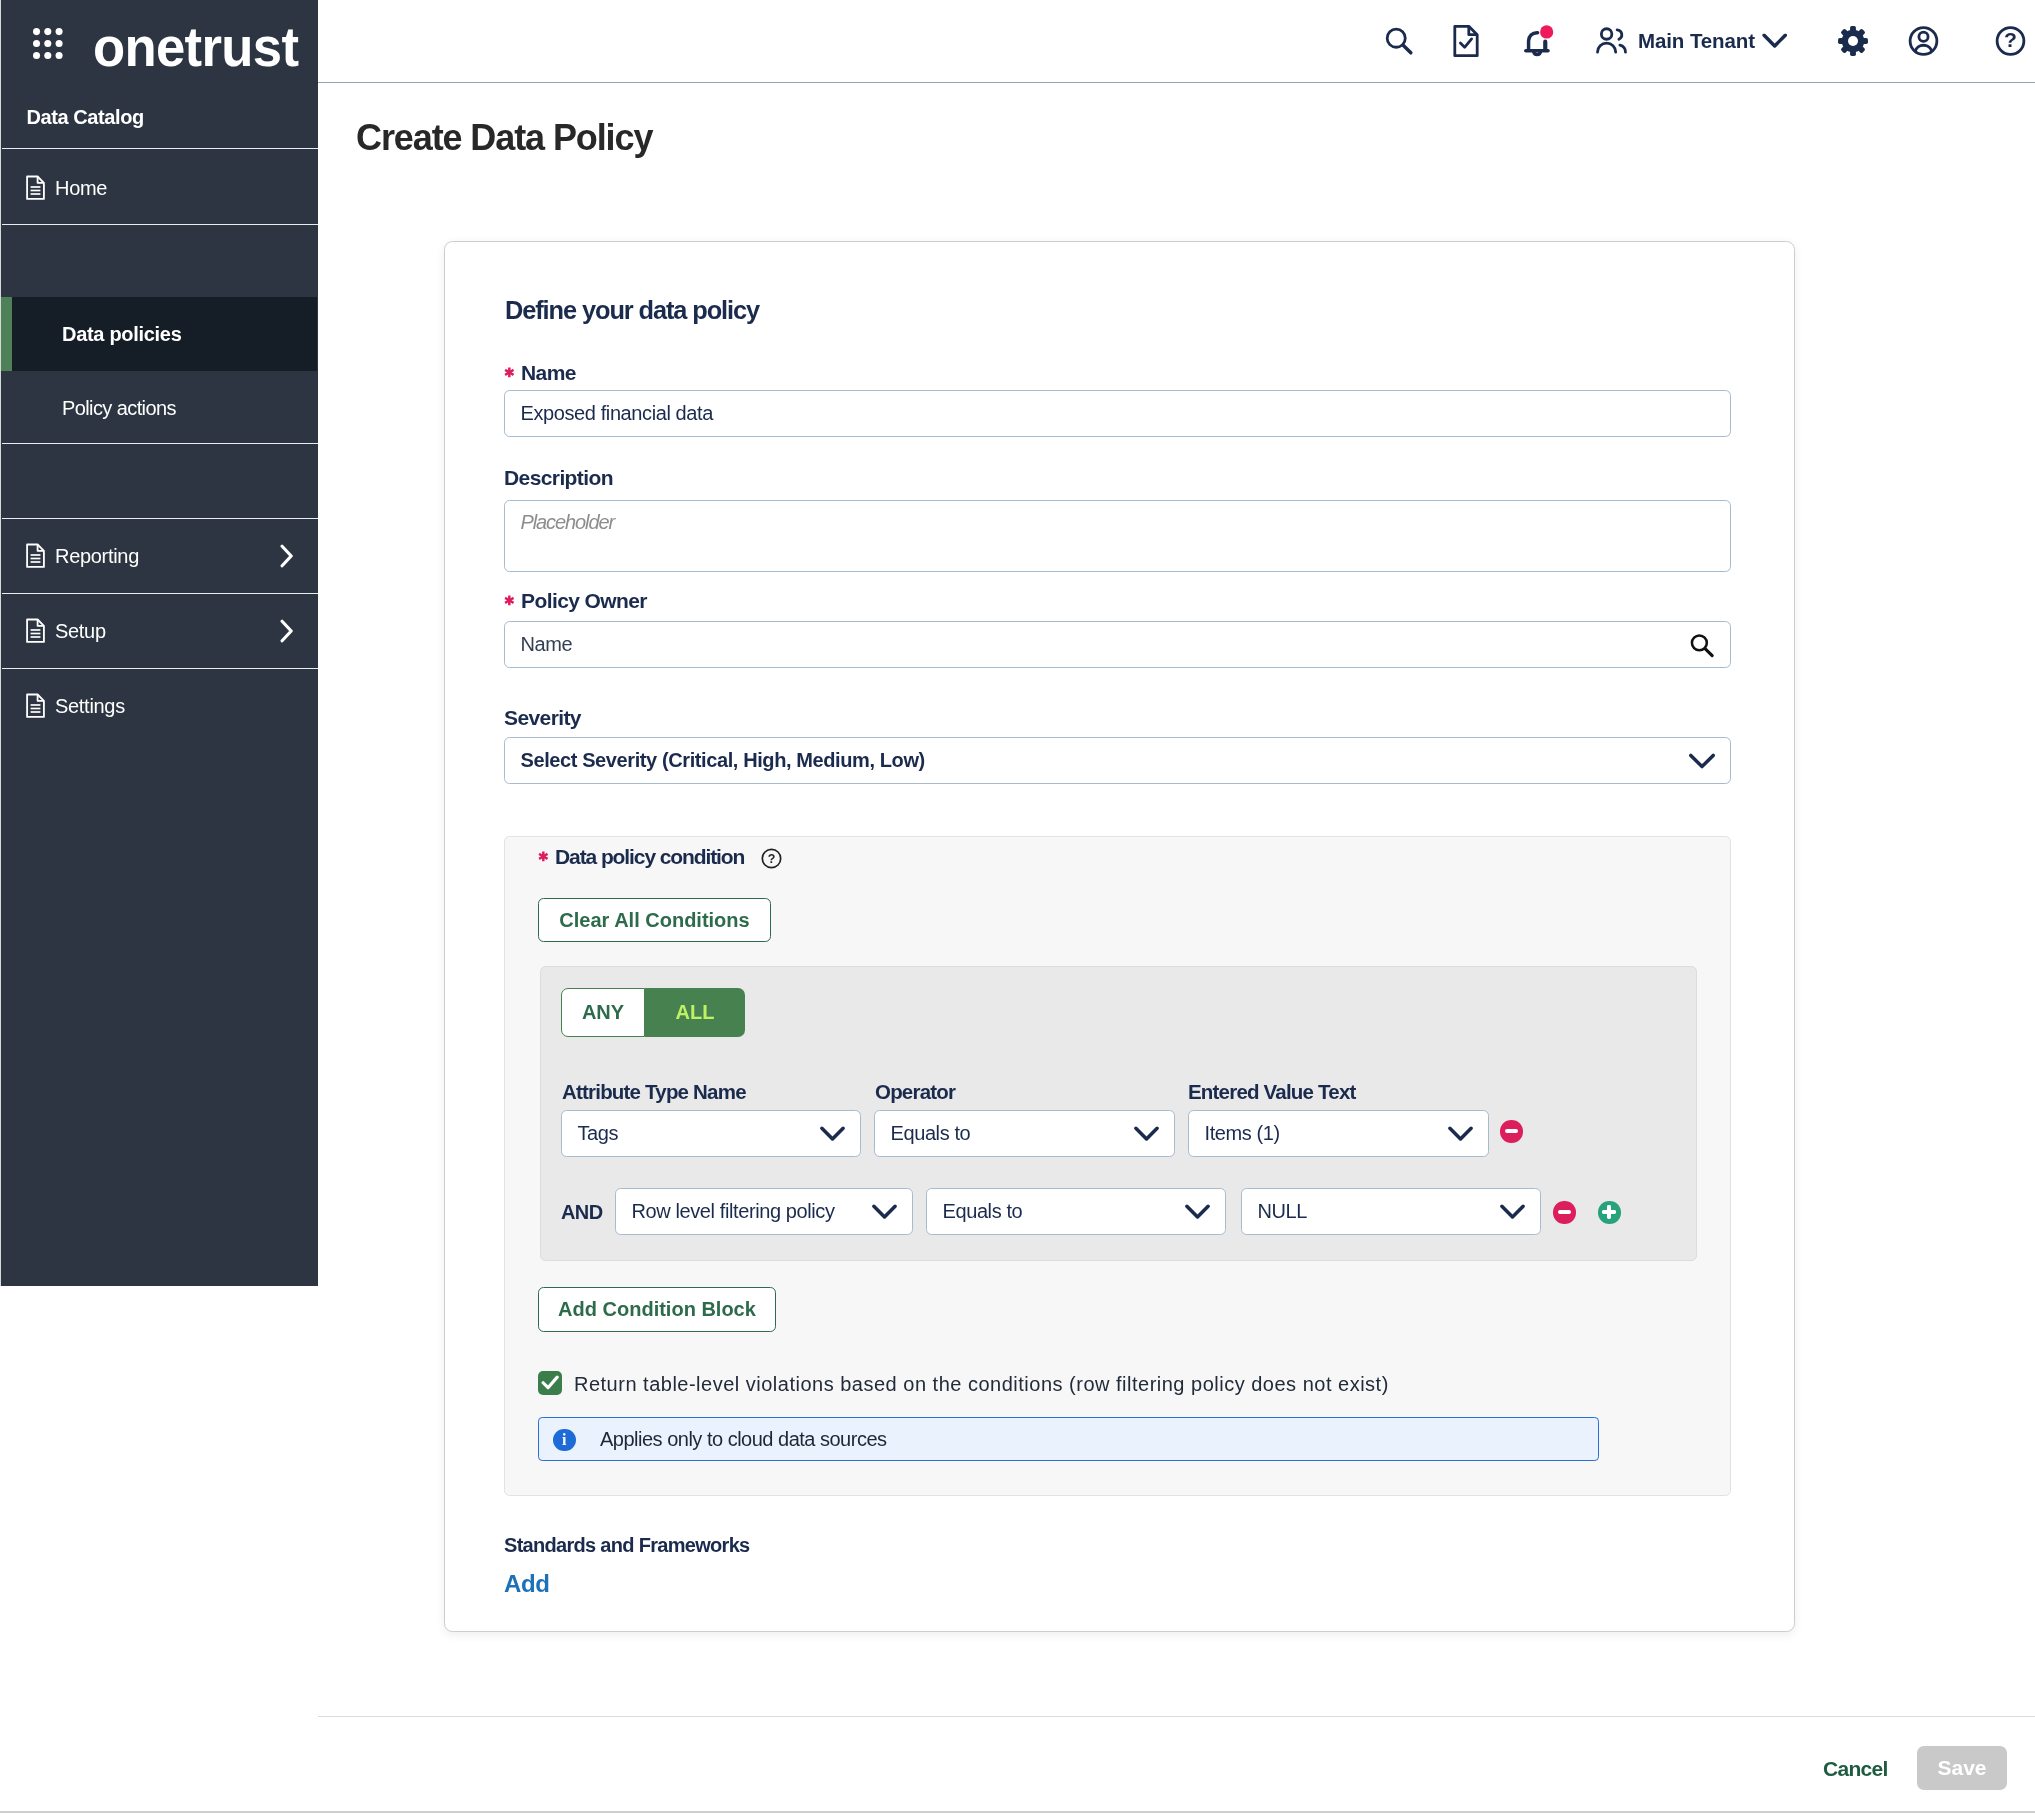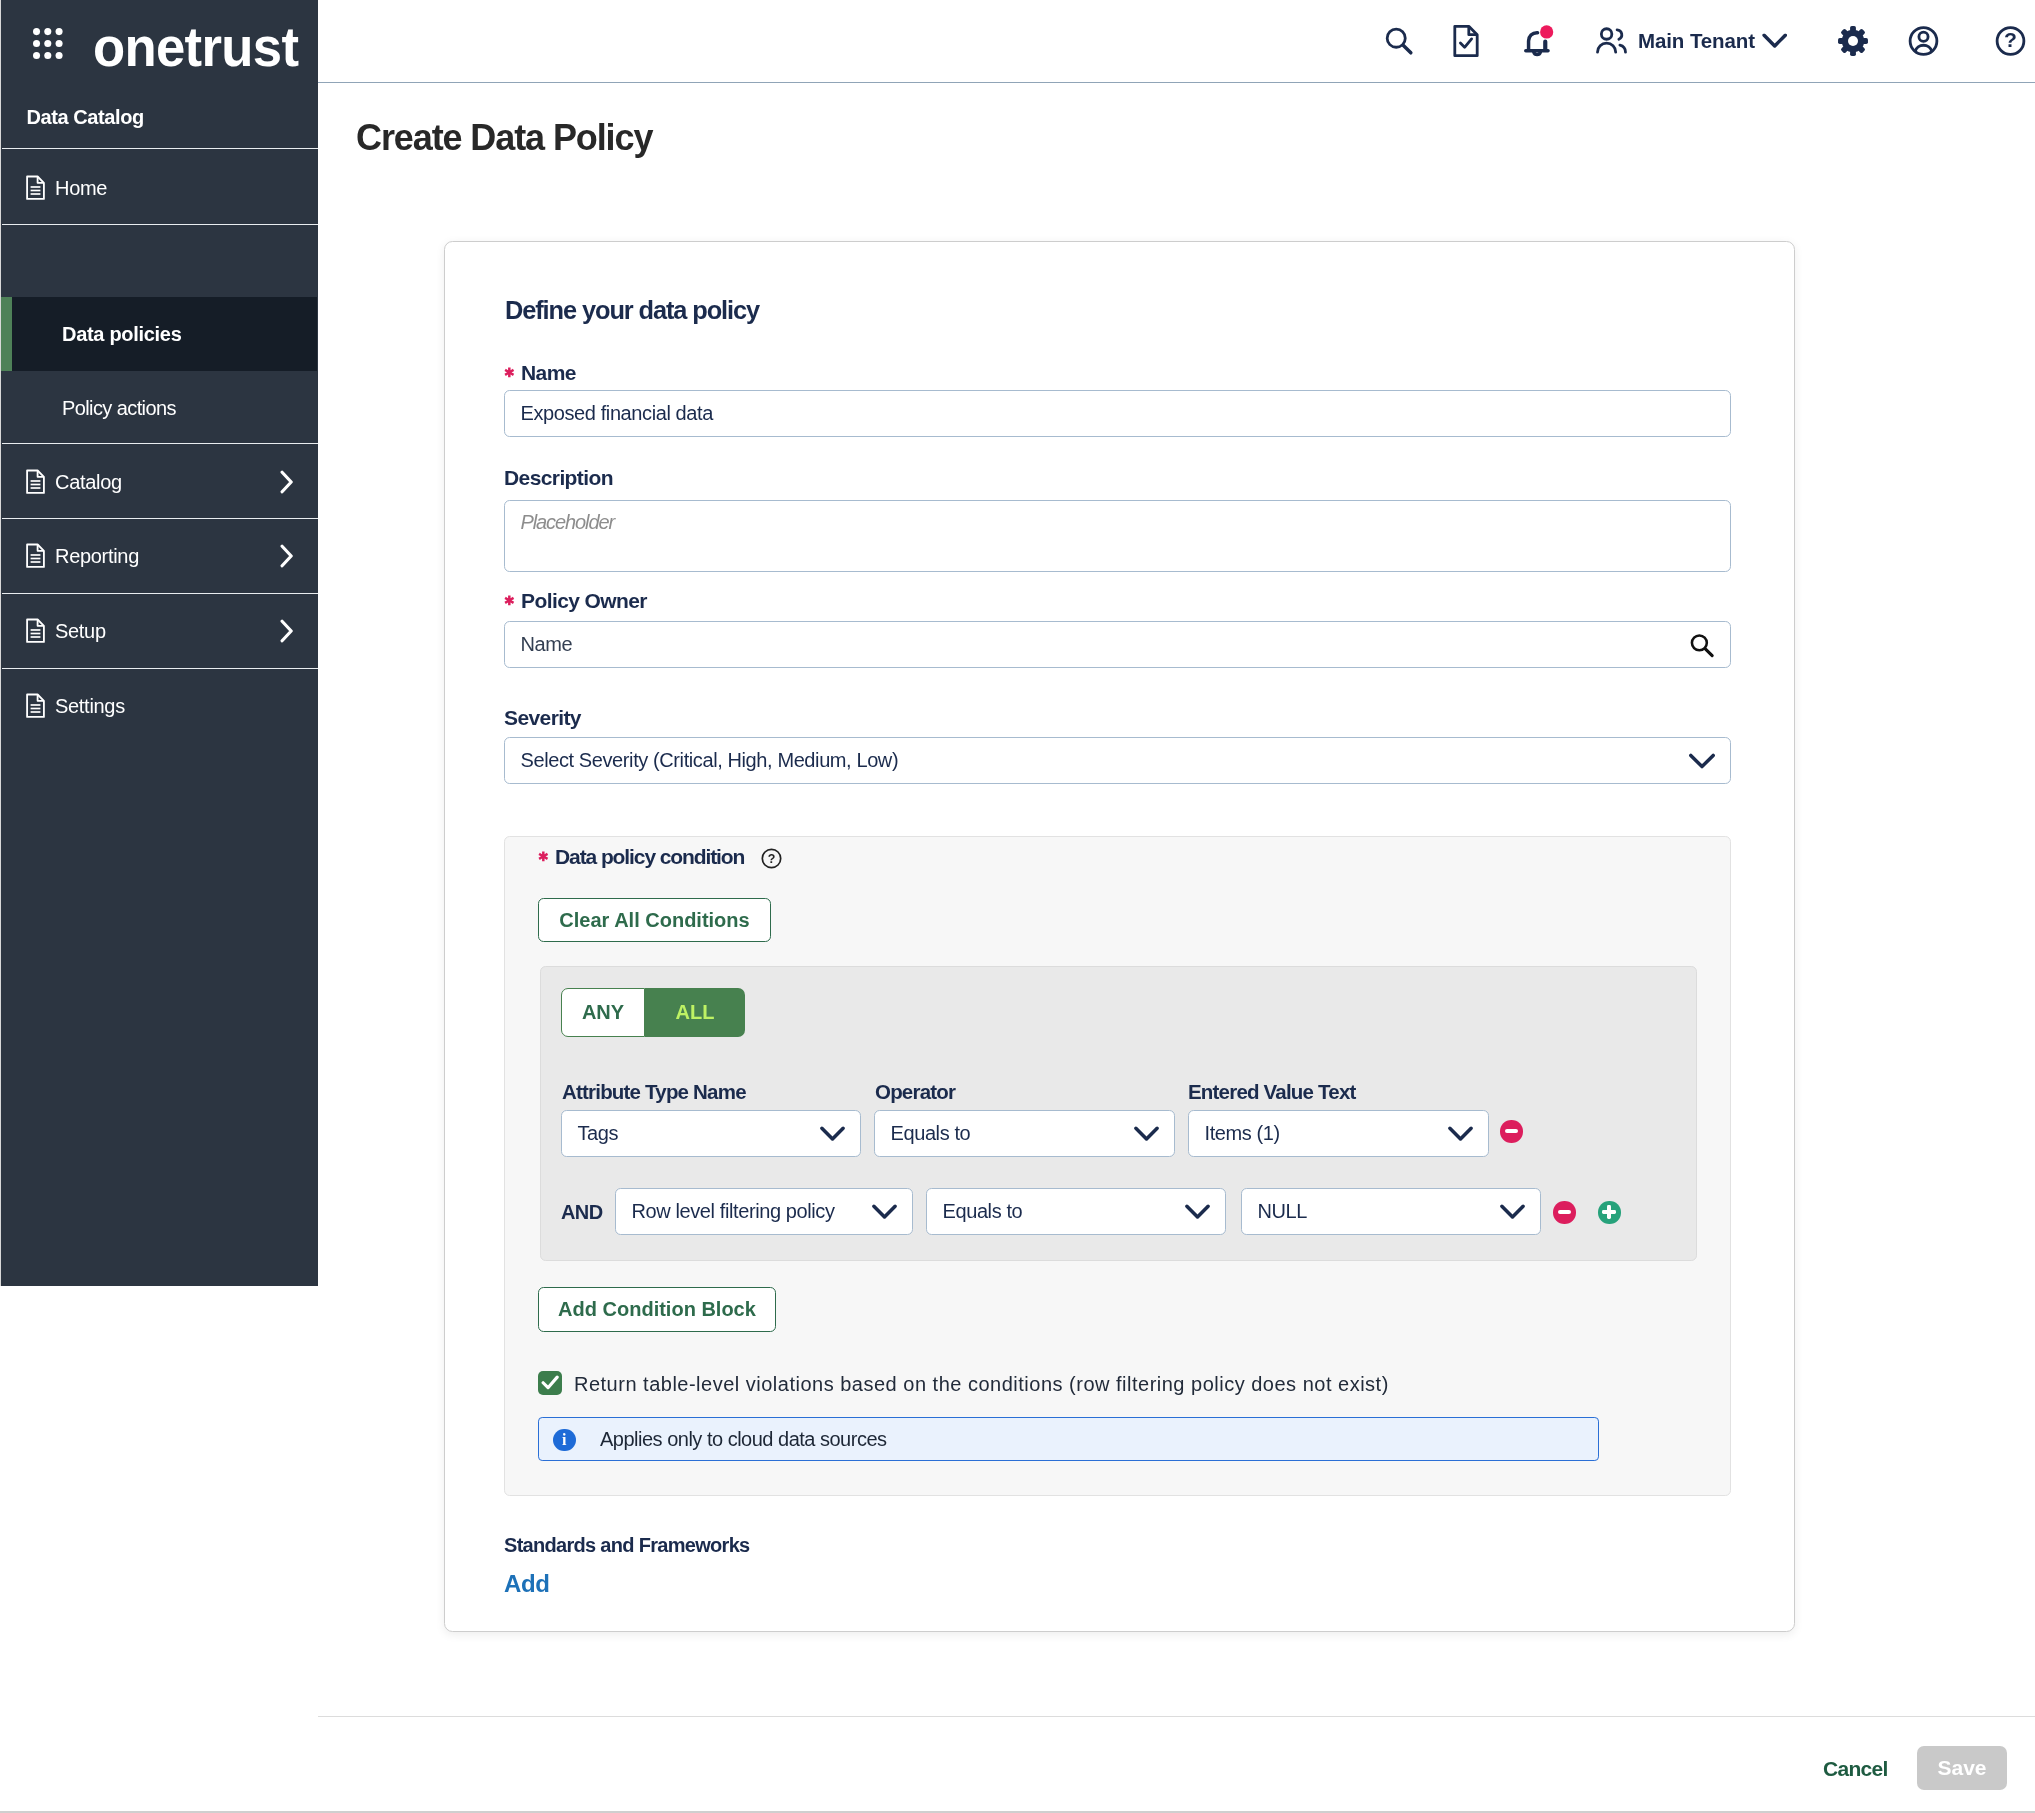--- a/index.html
+++ b/index.html
@@ -88,35 +88,20 @@
     <div class="abs" style="left:0; top:297px; width:316px; height:74px; background:#151d27;">
       <div class="abs" style="left:0; top:0; width:11.3px; height:74px; background:#4e8158;"></div>
       <div class="abs" style="left:61px; top:50%; transform:translateY(-50%); color:#fff; font-size:20px; font-weight:bold; letter-spacing:-0.3px;">Data policies</div>
     </div>
 
     <div class="sb-item" style="top:371px; height:73px;">
       <div class="abs" style="left:61px; top:50%; transform:translateY(-50%); letter-spacing:-0.6px;">Policy actions</div>
     </div>
     <div class="sb-divider" style="top:443px;"></div>
 
-    <div class="sb-item" style="top:445px; height:73px;">
-      <svg class="sb-icon" style="top:24px;" width="21" height="25.4" viewBox="0 0 30 36">
-          <path d="M3 2 h15 l9 9 v23 h-24 z" fill="none" stroke="#fff" stroke-width="2.6" stroke-linejoin="round"></path>
-          <path d="M18 2 v9 h9" fill="none" stroke="#fff" stroke-width="2.6" stroke-linejoin="round"></path>
-          <g stroke="#fff" stroke-width="2.4">
-            <line x1="8" y1="17" x2="22" y2="17"></line>
-            <line x1="8" y1="22" x2="22" y2="22"></line>
-            <line x1="8" y1="27" x2="22" y2="27"></line>
-          </g>
-        </svg>
-      <div class="sb-text">Catalog</div>
-      <svg class="sb-chev" width="14" height="24" viewBox="0 0 20 34">
-          <polyline points="3,3 16,17 3,31" fill="none" stroke="#fff" stroke-width="4.5" stroke-linecap="round" stroke-linejoin="round"></polyline>
-        </svg>
-    </div>
     <div class="sb-divider" style="top:518px;"></div>
 
     <div class="sb-item" style="top:519px; height:73px;padding-left:44px;">
       <svg class="sb-icon" style="top:24px;" width="21" height="25.4" viewBox="0 0 30 36">
           <path d="M3 2 h15 l9 9 v23 h-24 z" fill="none" stroke="#fff" stroke-width="2.6" stroke-linejoin="round"></path>
           <path d="M18 2 v9 h9" fill="none" stroke="#fff" stroke-width="2.6" stroke-linejoin="round"></path>
           <g stroke="#fff" stroke-width="2.4">
             <line x1="8" y1="17" x2="22" y2="17"></line>
             <line x1="8" y1="22" x2="22" y2="22"></line>
             <line x1="8" y1="27" x2="22" y2="27"></line>
@@ -233,21 +218,21 @@
 
   <div class="abs label req" style="left:504px; top:589px;">Policy Owner</div>
   <div class="input" style="left:504px; top:621px; width:1227px; height:47px; color:#333f52;">Name
     <svg style="position:absolute; right:15.5px; top:50%; transform:translateY(-50%);" width="27" height="27" viewBox="0 0 38 38">
         <circle cx="16" cy="16" r="10.5" fill="none" stroke="#111" stroke-width="3.6"></circle>
         <line x1="24" y1="24" x2="34" y2="34" stroke="#111" stroke-width="4.4" stroke-linecap="round"></line>
       </svg>
   </div>
 
   <div class="abs label" style="left:504px; top:706px;">Severity</div>
-  <div class="input" style="left:504px; top:737px; width:1227px; height:47px;">Select Severity (Critical, High, Medium, Low)
+  <div class="input" style="left:504px; top:737px; width:1227px; height:47px;font-weight:bold;">Select Severity (Critical, High, Medium, Low)
     <svg class="sel-chev" width="28" height="17" viewBox="0 0 40 24">
         <polyline points="4,4 20,20 36,4" fill="none" stroke="#1b2b4d" stroke-width="5" stroke-linecap="round" stroke-linejoin="round"></polyline>
       </svg>
   </div>
 
   <div id="panel"></div>
   <div class="abs label req" style="left:538px; top:845px; font-size:21px; letter-spacing:-1.1px;">Data policy condition</div>
   <svg class="abs" style="left:761px; top:848px;" width="21" height="21" viewBox="0 0 32 32">
       <circle cx="16" cy="16" r="14" fill="none" stroke="#222" stroke-width="2.6"></circle>
       <text x="16" y="23" text-anchor="middle" font-family="Liberation Sans, sans-serif" font-size="19" font-weight="bold" fill="#222">?</text>

